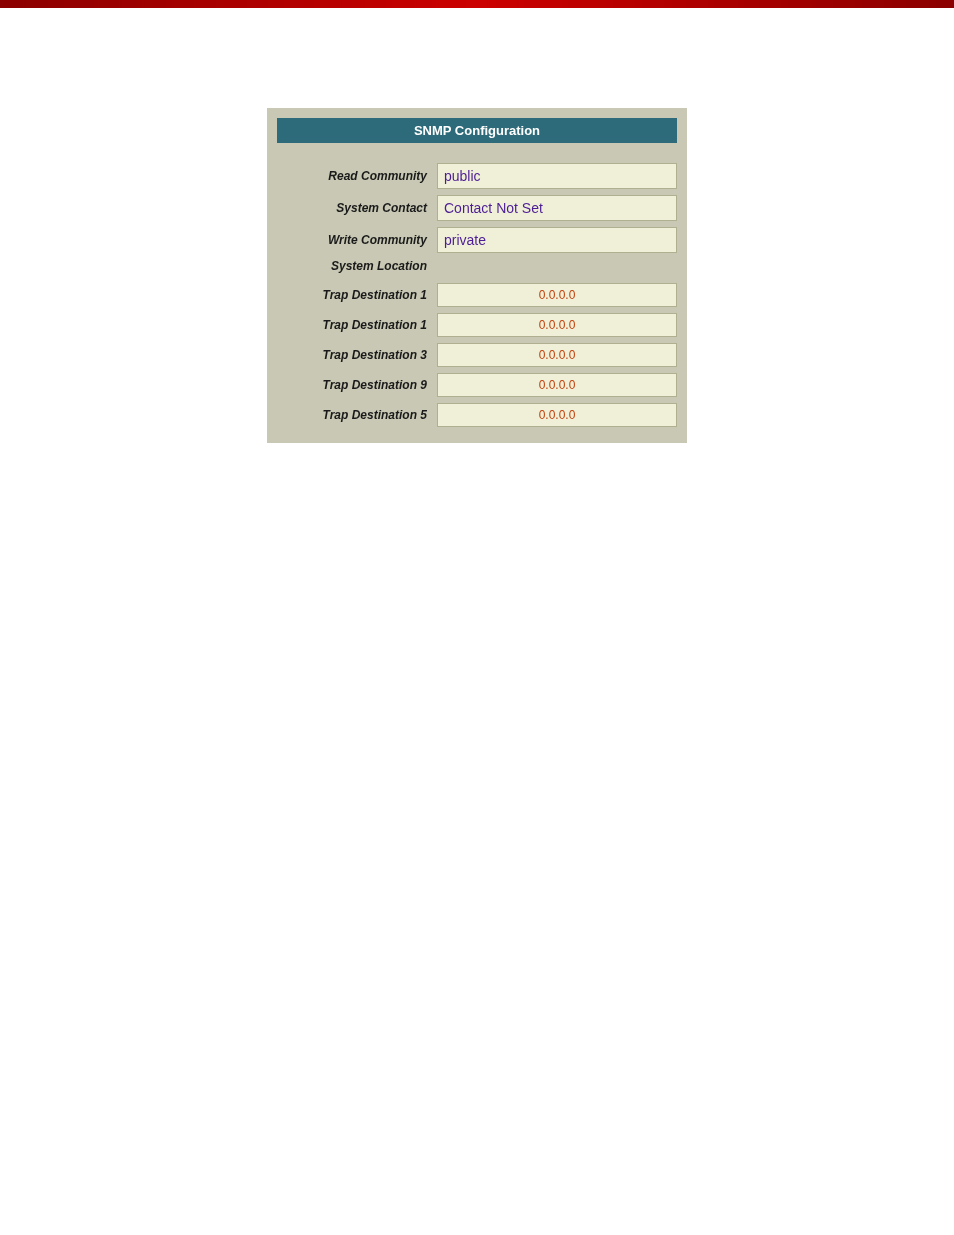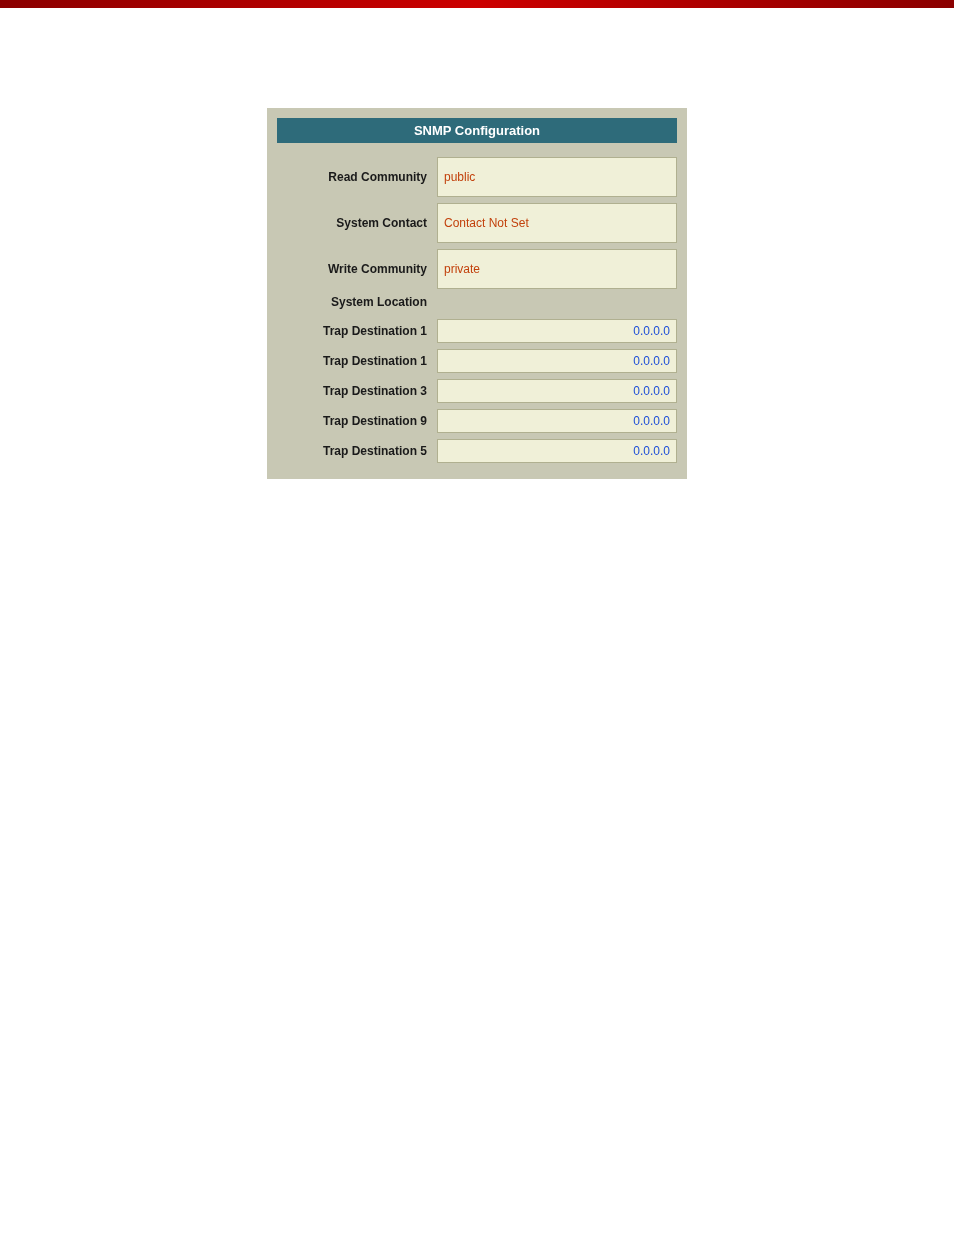--- a/index.html
+++ b/index.html
@@ -32,58 +32,59 @@
       width: 420px;
     }
 
     .section-header {
       background-color: #2e6b7a;
       color: #ffffff;
       text-align: center;
       font-weight: bold;
       font-size: 13px;
       padding: 5px 10px;
-      margin-bottom: 14px;
+      margin-bottom: 20px;
     }
 
     .form-row {
       display: flex;
       align-items: center;
       margin-bottom: 6px;
     }
 
     .form-label {
       width: 160px;
       text-align: right;
       padding-right: 10px;
       font-weight: bold;
       color: #1a1a1a;
       font-size: 12px;
       flex-shrink: 0;
+      font-style: italic;
     }
 
     .form-input {
       flex: 1;
       background-color: #f0f0d8;
       border: 1px solid #b0b090;
-      padding: 12px 6px;
-      font-size: 12px;
-      color: #c2410c;
+      padding: 4px 6px;
+      font-size: 14px;
+      color: #4c1d95;
       outline: none;
     }
 
     .form-input-centered {
       flex: 1;
       background-color: #f0f0d8;
       border: 1px solid #b0b090;
       padding: 4px 6px;
       font-size: 12px;
-      color: #1d4ed8;
+      color: #c2410c;
       outline: none;
-      text-align: right;
+      text-align: center;
     }
 
     .section-spacer {
       height: 4px;
     }
   </style>
 </head>
 <body>
 
 <div class="top-bar"></div>

